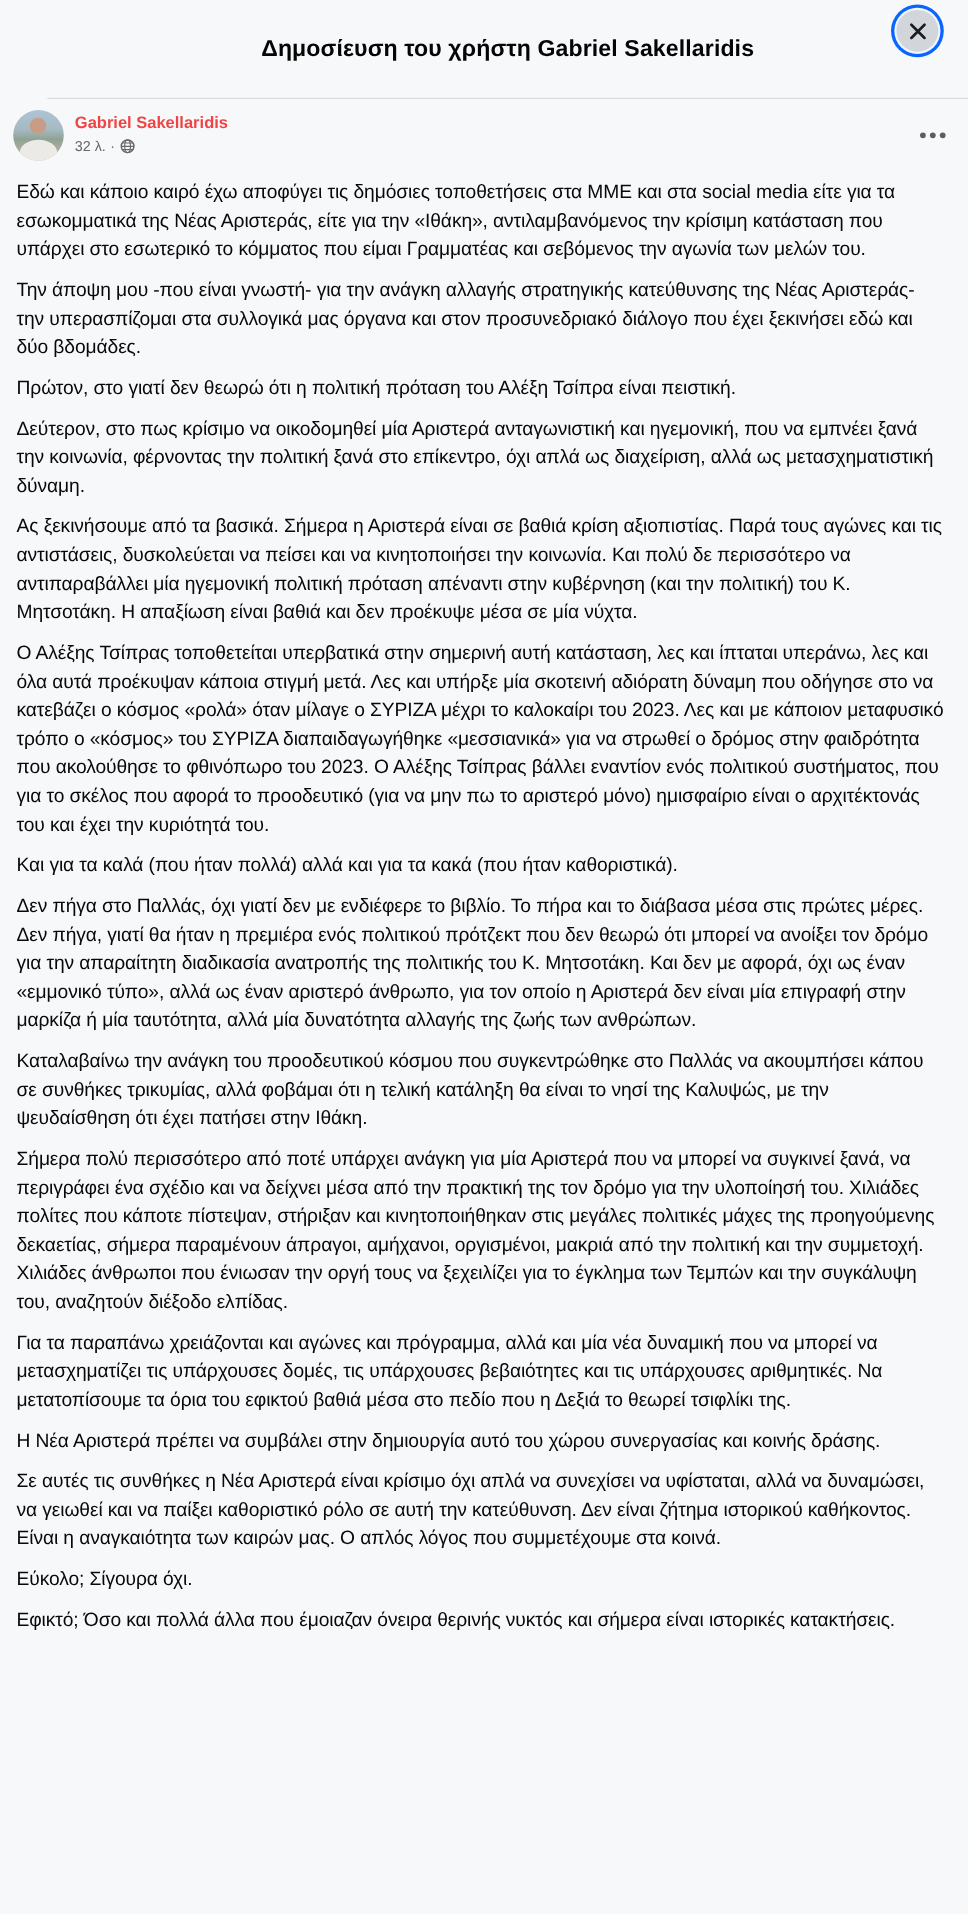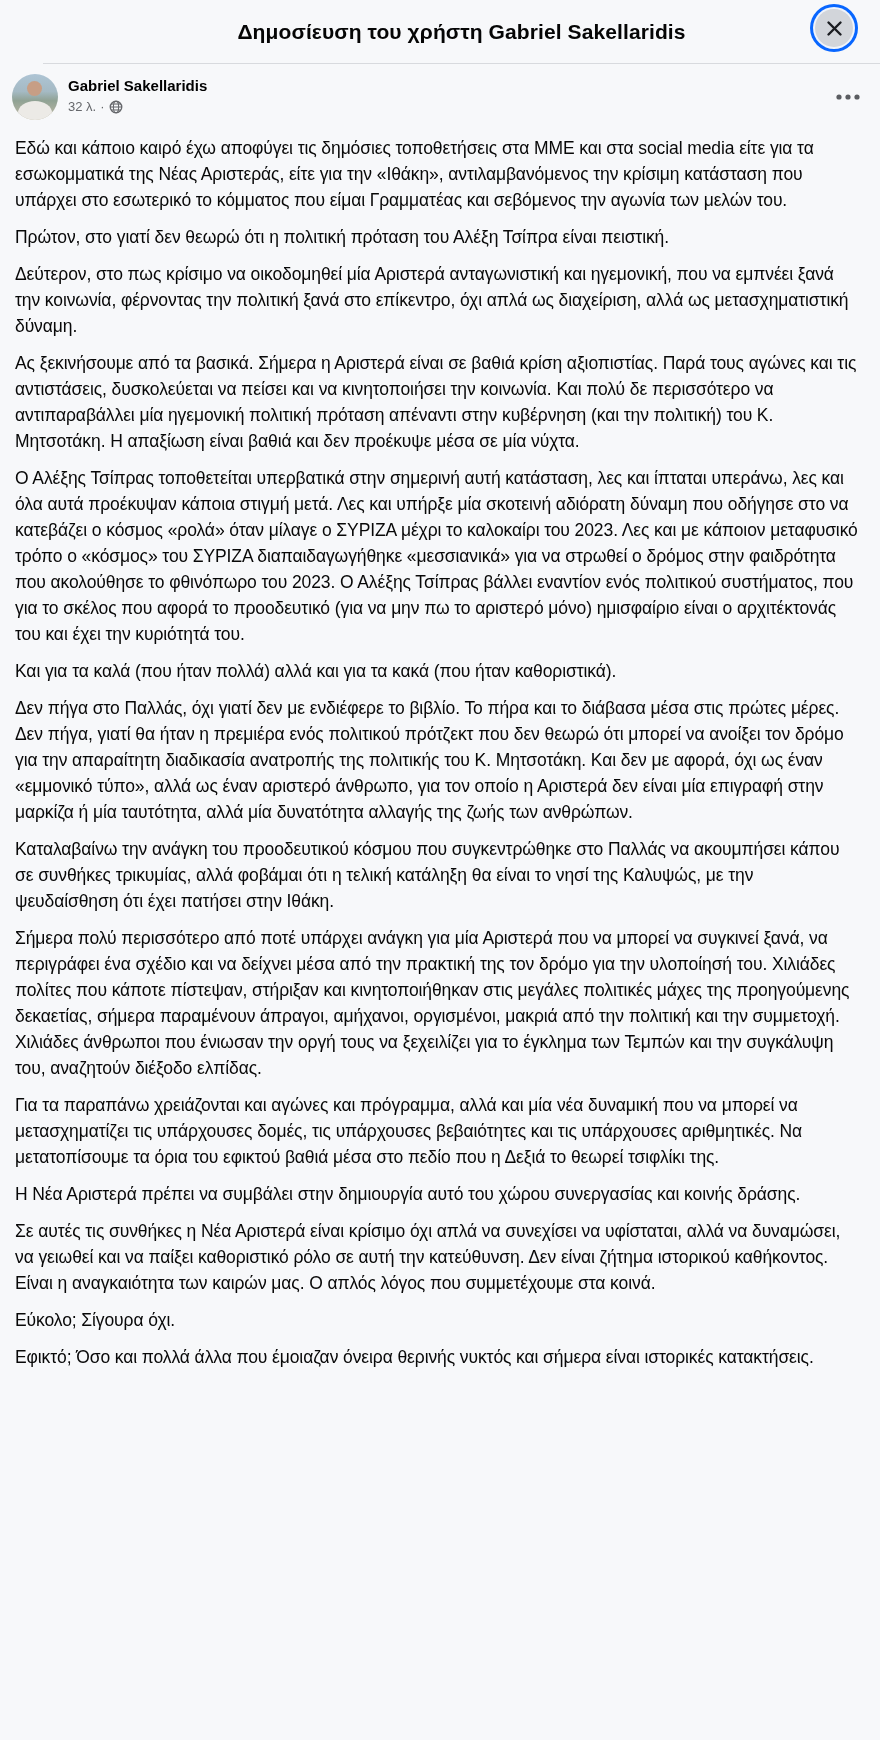--- a/index.html
+++ b/index.html
@@ -7,21 +7,21 @@
   body {
     height:1740px;
     background:#f7f8fa;
     font-family:"Liberation Sans", sans-serif;
     color:#050505;
     overflow:hidden;
   }
   
   .dialog-header {
     position:relative;
-    height:64px;
+    height:90px;
     display:flex;
     align-items:center;
     justify-content:center;
     border-bottom:1px solid #d8dade;
     margin-left:43px;
   }
   .dialog-title {
     font-size:21px;
     font-weight:700;
     letter-spacing:.1px;
@@ -69,21 +69,21 @@
   .avatar .shirt {
     position:absolute; bottom:-5px; left:6px;
     width:34px; height:24px;
     border-radius:50% 50% 0 0;
     background:#eceae6;
   }
   .post-header-info { margin-left:10px; padding-top:2px; }
   .author-name {
     font-size:15px;
     font-weight:700;
-    color:#000000;
+    color:#ef4444;
     line-height:20px;
     cursor:pointer;
   }
   .post-meta {
     display:flex;
     align-items:center;
     gap:4px;
     margin-top:3px;
     font-size:13px;
     color:#65676b;
@@ -158,20 +158,21 @@
         <circle cx="4" cy="4" r="2.6" fill="#5b5d61"></circle>
         <circle cx="13" cy="4" r="2.6" fill="#5b5d61"></circle>
         <circle cx="22" cy="4" r="2.6" fill="#5b5d61"></circle>
       </svg>
     </span>
   </button>
 </section>
 
 <article class="post-body">
     <p>Εδώ και κάποιο καιρό έχω αποφύγει τις δημόσιες τοποθετήσεις στα ΜΜΕ και στα social media είτε για τα εσωκομματικά της Νέας Αριστεράς, είτε για την «Ιθάκη», αντιλαμβανόμενος την κρίσιμη κατάσταση που υπάρχει στο εσωτερικό το κόμματος που είμαι Γραμματέας και σεβόμενος την αγωνία των μελών του.</p>
+    <p>Την άποψη μου -που είναι γνωστή- για την ανάγκη αλλαγής στρατηγικής κατεύθυνσης της Νέας Αριστεράς- την υπερασπίζομαι στα συλλογικά μας όργανα και στον προσυνεδριακό διάλογο που έχει ξεκινήσει εδώ και δύο βδομάδες.</p>
     <p>Πρώτον, στο γιατί δεν θεωρώ ότι η πολιτική πρόταση του Αλέξη Τσίπρα είναι πειστική.</p>
     <p>Δεύτερον, στο πως κρίσιμο να οικοδομηθεί μία Αριστερά ανταγωνιστική και ηγεμονική, που να εμπνέει ξανά την κοινωνία, φέρνοντας την πολιτική ξανά στο επίκεντρο, όχι απλά ως διαχείριση, αλλά ως μετασχηματιστική δύναμη.</p>
     <p>Ας ξεκινήσουμε από τα βασικά. Σήμερα η Αριστερά είναι σε βαθιά κρίση αξιοπιστίας. Παρά τους αγώνες και τις αντιστάσεις, δυσκολεύεται να πείσει και να κινητοποιήσει την κοινωνία. Και πολύ δε περισσότερο να αντιπαραβάλλει μία ηγεμονική πολιτική πρόταση απέναντι στην κυβέρνηση (και την πολιτική) του Κ. Μητσοτάκη.  Η απαξίωση είναι βαθιά και δεν προέκυψε μέσα σε μία νύχτα.</p>
     <p>Ο Αλέξης Τσίπρας τοποθετείται υπερβατικά στην σημερινή αυτή κατάσταση, λες και ίπταται υπεράνω, λες και όλα αυτά προέκυψαν κάποια στιγμή μετά. Λες και υπήρξε μία σκοτεινή αδιόρατη δύναμη που οδήγησε στο να κατεβάζει ο κόσμος «ρολά»  όταν μίλαγε ο ΣΥΡΙΖΑ μέχρι το καλοκαίρι του 2023. Λες και με κάποιον μεταφυσικό τρόπο ο «κόσμος» του ΣΥΡΙΖΑ διαπαιδαγωγήθηκε «μεσσιανικά» για να στρωθεί ο δρόμος στην φαιδρότητα που ακολούθησε το φθινόπωρο του 2023. Ο Αλέξης Τσίπρας βάλλει εναντίον ενός πολιτικού συστήματος, που για το σκέλος που αφορά το προοδευτικό (για να μην πω το αριστερό μόνο) ημισφαίριο είναι ο αρχιτέκτονάς του και έχει την κυριότητά του.</p>
     <p>Και για τα καλά (που ήταν πολλά) αλλά και για τα κακά (που ήταν καθοριστικά).</p>
     <p>Δεν πήγα στο Παλλάς, όχι γιατί δεν με ενδιέφερε το βιβλίο. Το πήρα και το διάβασα μέσα στις πρώτες μέρες. Δεν πήγα, γιατί θα ήταν η πρεμιέρα ενός πολιτικού πρότζεκτ που δεν θεωρώ ότι μπορεί να ανοίξει τον δρόμο για την απαραίτητη διαδικασία ανατροπής της πολιτικής του Κ. Μητσοτάκη. Και δεν με αφορά, όχι ως έναν «εμμονικό τύπο», αλλά ως έναν αριστερό άνθρωπο, για τον οποίο η Αριστερά δεν είναι μία επιγραφή στην μαρκίζα ή μία ταυτότητα, αλλά μία δυνατότητα αλλαγής της ζωής των ανθρώπων.</p>
     <p>Καταλαβαίνω την ανάγκη του προοδευτικού κόσμου που συγκεντρώθηκε στο Παλλάς να ακουμπήσει κάπου σε συνθήκες τρικυμίας, αλλά φοβάμαι ότι η τελική κατάληξη θα είναι το νησί της Καλυψώς, με την ψευδαίσθηση ότι έχει πατήσει στην Ιθάκη.</p>
     <p>Σήμερα πολύ περισσότερο από ποτέ υπάρχει ανάγκη για μία Αριστερά που να μπορεί να συγκινεί ξανά, να περιγράφει ένα σχέδιο και να δείχνει μέσα από την πρακτική της τον δρόμο για την υλοποίησή του. Χιλιάδες πολίτες που κάποτε πίστεψαν, στήριξαν και κινητοποιήθηκαν στις μεγάλες πολιτικές μάχες της προηγούμενης δεκαετίας, σήμερα παραμένουν άπραγοι, αμήχανοι, οργισμένοι, μακριά από την πολιτική και την συμμετοχή. Χιλιάδες άνθρωποι που ένιωσαν την οργή τους να ξεχειλίζει για το έγκλημα των Τεμπών και την συγκάλυψη του, αναζητούν διέξοδο ελπίδας.</p>
     <p>Για τα παραπάνω χρειάζονται και αγώνες και πρόγραμμα, αλλά και μία νέα δυναμική που να μπορεί να μετασχηματίζει τις υπάρχουσες δομές, τις υπάρχουσες βεβαιότητες και τις υπάρχουσες αριθμητικές. Να μετατοπίσουμε τα όρια του εφικτού βαθιά μέσα στο πεδίο που η Δεξιά το θεωρεί τσιφλίκι της.</p>
     <p>Η Νέα Αριστερά πρέπει να συμβάλει στην δημιουργία αυτό του χώρου συνεργασίας και κοινής δράσης.</p>

